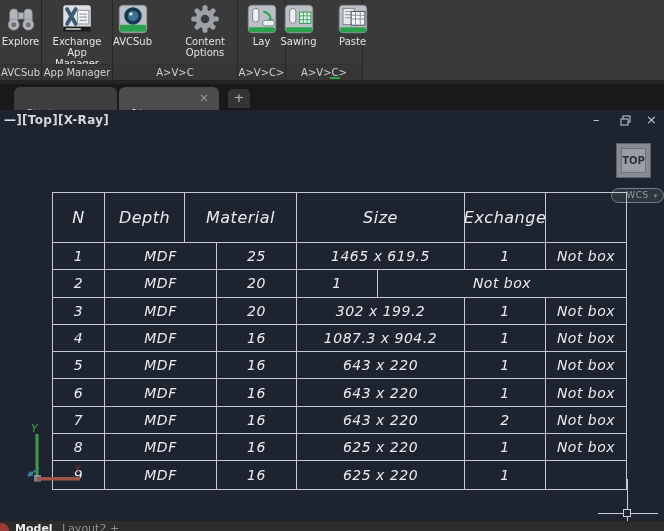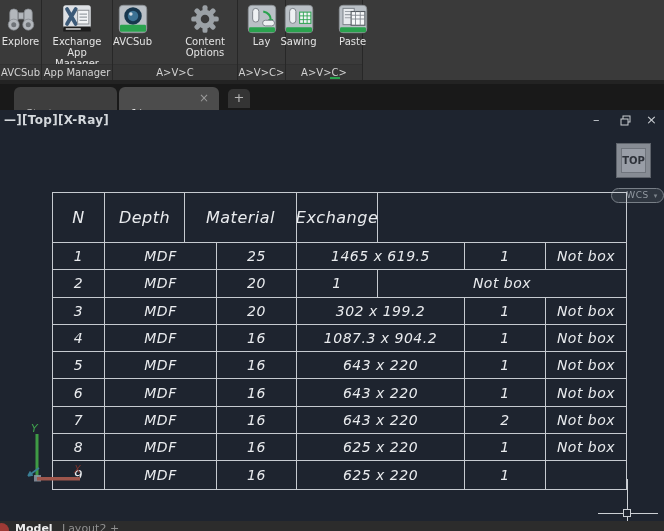--- a/index.html
+++ b/index.html
@@ -221,20 +221,21 @@
     <div class="viewcube">
       <div class="face">TOP</div>
     </div>
     <div class="wcs"><span>WCS</span><span class="dd">▾</span></div>
 
     <div class="cadtable">
       <div class="trow head">
         <div class="tcell c0">N</div>
         <div class="tcell c2">Depth</div>
         <div class="tcell c1">Material</div>
+        <div class="tcell c3">Size</div>
         <div class="tcell c4">Exchange</div>
         <div class="tcell c5"></div>
       </div>
       <div>
           <div class="trow">
             <div class="tcell c0">1</div>
             <div class="tcell c1">MDF</div>
             <div class="tcell c2">25</div>
             <div class="tcell c3">1465 x 619.5</div>
             <div class="tcell c4">1</div>

